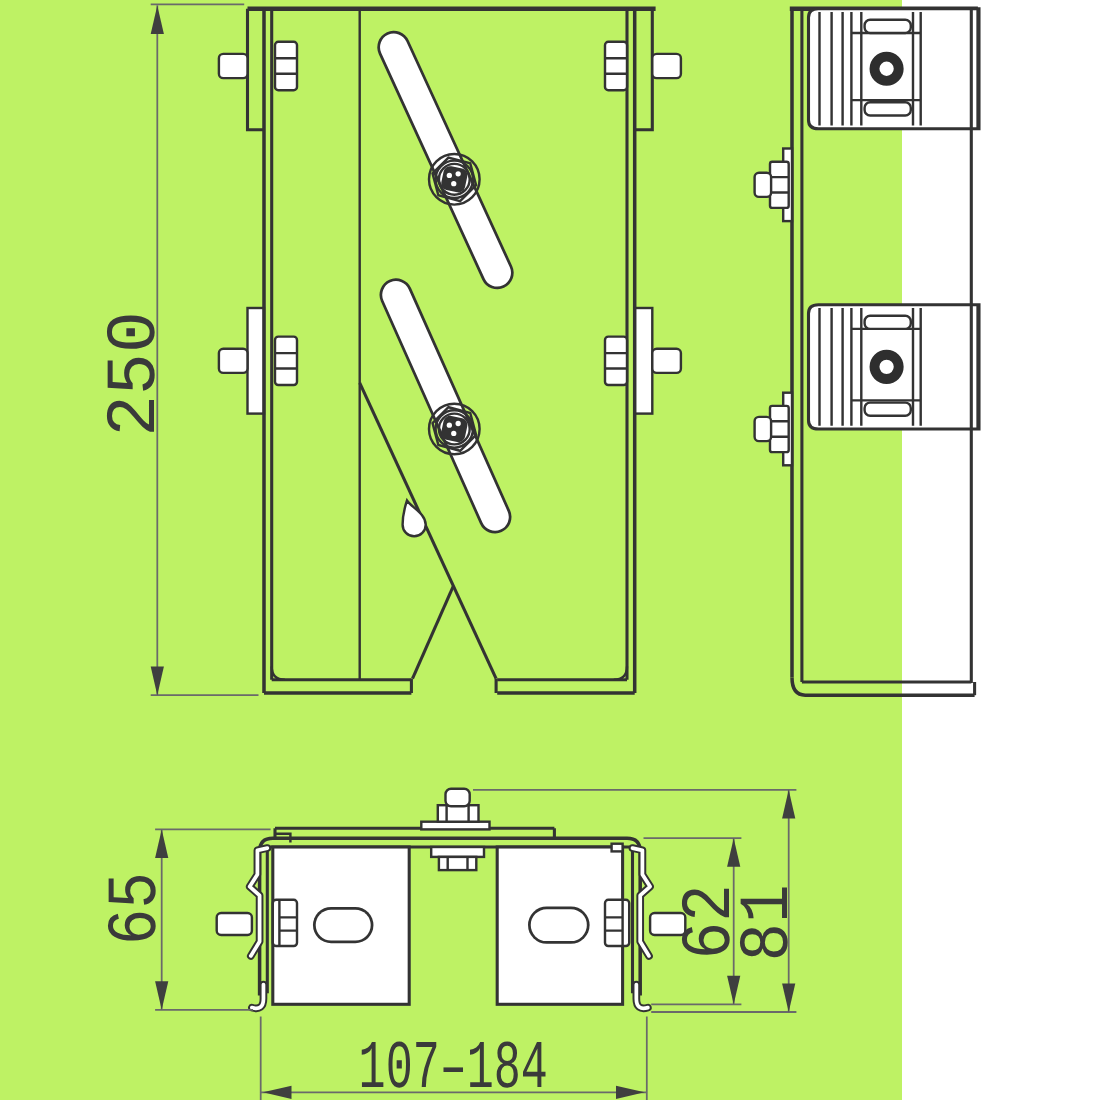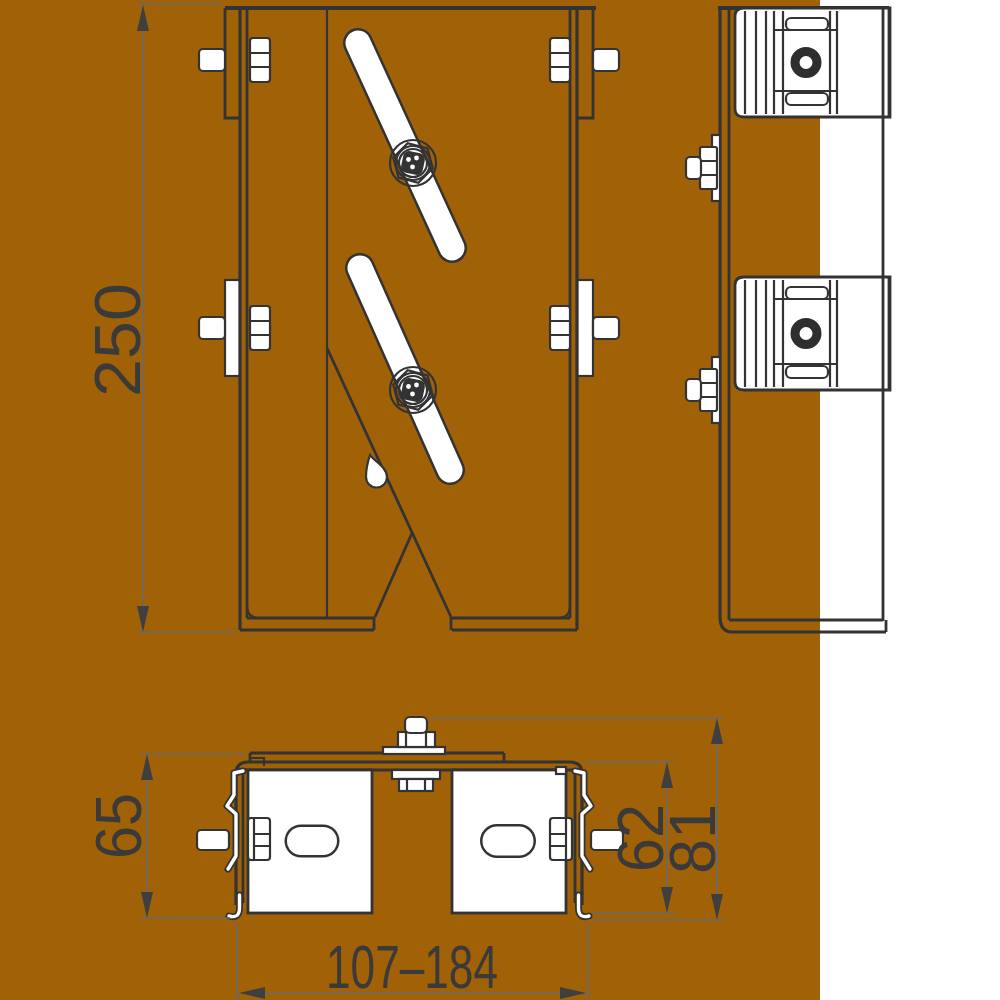--- a/index.html
+++ b/index.html
@@ -1,16 +1,16 @@
 <!DOCTYPE html>
 <html><head>
 <meta charset="utf-8">
 <style>
   html,body{margin:0;padding:0;background:#fff;}
-  #canvas{width:820px;height:1000px;background:#a16207;position:relative;font-family:Liberation Sans, sans-serif;}
+  #canvas{width:820px;height:1000px;background:#bef264;position:relative;font-family:Liberation Mono, monospace;}
   svg{display:block;}
   .o  {stroke:#333;stroke-width:4;fill:none;}
   .o2 {stroke:#333;stroke-width:3.2;fill:none;}
   .m  {stroke:#333;stroke-width:2.8;fill:none;}
   .f  {stroke:#333;stroke-width:2.2;fill:none;}
   .fw {fill:#fff;stroke:#333;stroke-width:2.8;}
   .fw2{fill:#fff;stroke:#333;stroke-width:2.2;}
   .dim{stroke:#6a6a6a;stroke-width:1.6;fill:none;}
   .arr{fill:#3f3f3f;stroke:none;}
   .tubeD{stroke:#333;stroke-width:7;fill:none;stroke-linecap:round;stroke-linejoin:round;}

